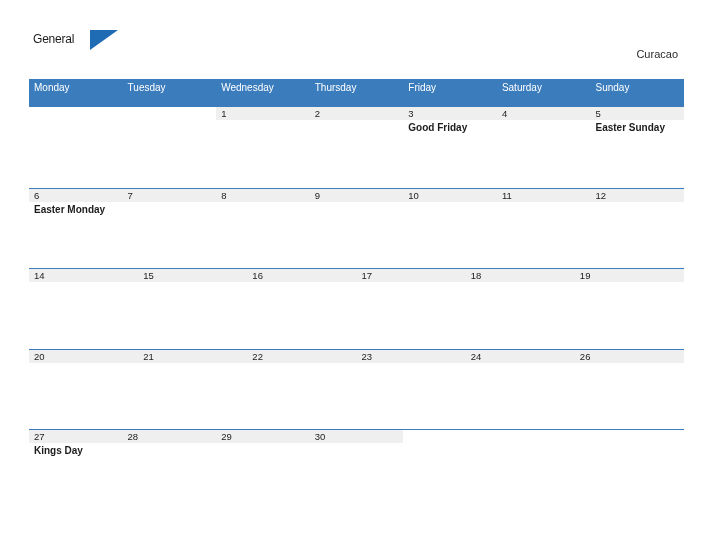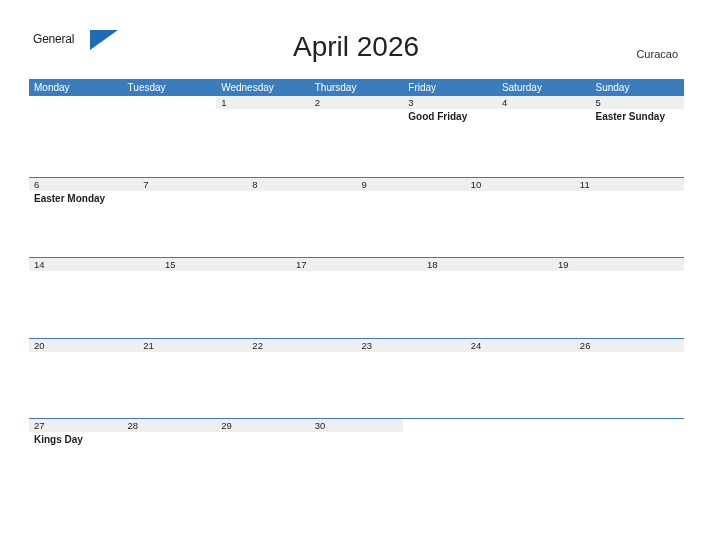--- a/index.html
+++ b/index.html
@@ -95,21 +95,21 @@
   .cal {
     position: absolute;
     left: 29px;
     top: 79px;
     width: 655px;
   }
 
   .weekdays {
     display: flex;
     width: 655px;
-    height: 17px;
+    height: 28px;
     background: #3b7cbd;
   }
   .weekday {
     flex: 1 1 0;
     box-sizing: border-box;
     padding-left: 5px;
     font-size: 10px;
     line-height: 17px;
     color: #ffffff;
     font-family: "Liberation Sans", sans-serif;
@@ -168,21 +168,20 @@
 <div class="page">
 
   <div class="header">
 
     <div class="logo">
       <span class="logo-general">General</span>
       <span class="logo-triangle"></span>
       <span class="logo-blue">Blue</span>
     </div>
 
-    <div class="cal-title">April 2026</div>
 
     <div class="country">Curacao</div>
 
   </div>
 
   <div class="cal">
 
     <div class="weekdays">
       <div class="weekday">Monday</div>
       <div class="weekday">Tuesday</div>
@@ -232,27 +231,33 @@
           </div>
           <div class="day">
             <span class="daynum">9</span>
           </div>
           <div class="day">
             <span class="daynum">10</span>
           </div>
           <div class="day">
             <span class="daynum">11</span>
           </div>
+          <div class="day">
+            <span class="daynum">12</span>
+          </div>
         </div>
         <div class="week">
           <div class="day">
             <span class="daynum">14</span>
           </div>
           <div class="day">
             <span class="daynum">15</span>
+          </div>
+          <div class="day">
+            <span class="daynum">16</span>
           </div>
           <div class="day">
             <span class="daynum">17</span>
           </div>
           <div class="day">
             <span class="daynum">18</span>
           </div>
           <div class="day">
             <span class="daynum">19</span>
           </div>

